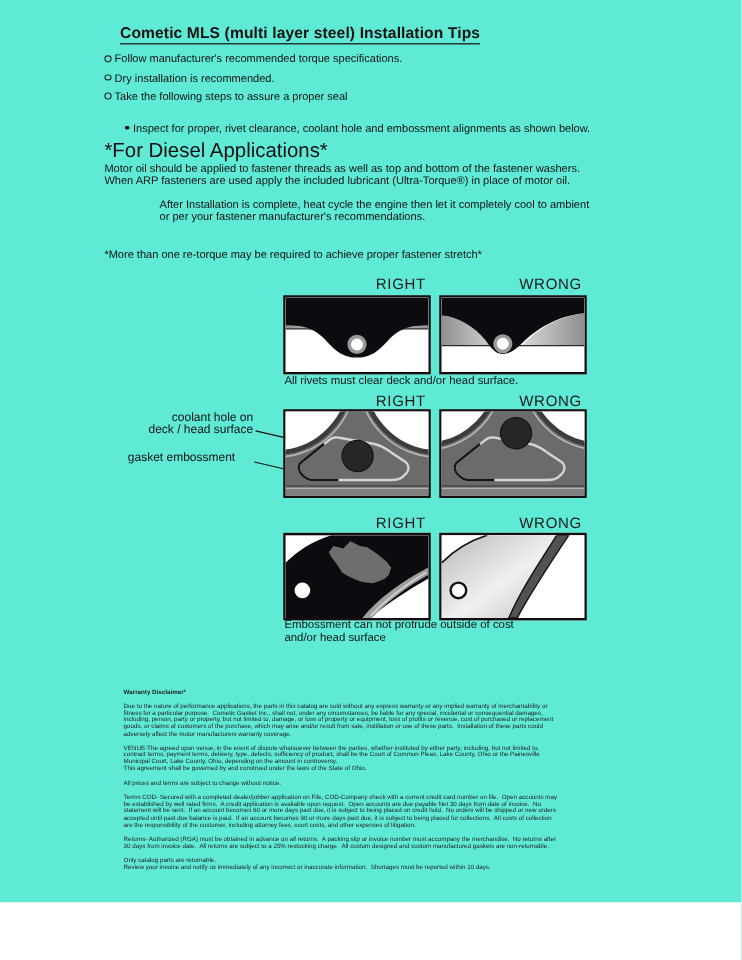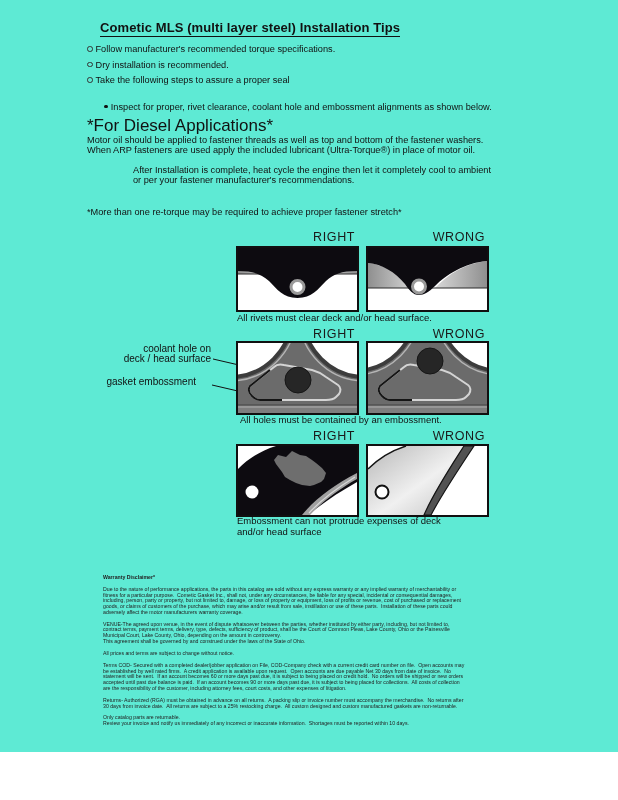--- a/index.html
+++ b/index.html
@@ -136,21 +136,20 @@
       <line x1="0" y1="64" x2="119" y2="64" stroke="#bdbdbd" stroke-width="0.8"></line>
       <circle cx="-14" cy="-34" r="66" fill="none" stroke="#b5b5b5" stroke-width="1.4"></circle>
       <circle cx="-14" cy="-34" r="62" fill="#ffffff" stroke="#3c3c3c" stroke-width="4"></circle>
       <circle cx="133" cy="-34" r="66" fill="none" stroke="#b5b5b5" stroke-width="1.4"></circle>
       <circle cx="133" cy="-34" r="62" fill="#ffffff" stroke="#3c3c3c" stroke-width="4"></circle>
       <path d="M14,53 C11,50 10,46 12,43 L36,24 C38,22 42,21 46,22 L74,27 C78,28 84,31 88,34 L100,42 C103,44 103,48 101,51 L98,54 C96,56 92,57 88,57 L22,57 C18,57 16,55 14,53 Z" fill="none" stroke="#d4d4d4" stroke-width="2"></path>
       <path d="M44,57 L22,57 C18,57 16,55 14,53 C11,50 10,46 12,43 L32,27" fill="none" stroke="#151515" stroke-width="2"></path>
       <circle cx="62" cy="18" r="13" fill="#262626" stroke="#161616" stroke-width="1"></circle>
     </svg>
   </div>
-  <div class="abs caption ln" style="left:240px;top:414px;">All holes must be contained by an embossment.</div>
 
   <div class="abs rw-label" style="left:236px;top:429px;">RIGHT</div>
   <div class="abs rw-label" style="left:366px;top:429px;">WRONG</div>
 
   <div class="abs dg-box" style="left:236px;top:444px;height:69px;">
     <svg width="119" height="69" viewBox="0 0 119 69">
       <rect x="0" y="0" width="119" height="69" fill="#0d0b10"></rect>
       <path d="M0,0 L38,0 C22,5 10,13 0,23 Z" fill="#ffffff"></path>
       <path d="M119,36 L119,69 L70,69 C86,56 103,45 119,36 Z" fill="#ffffff"></path>
       <path d="M119,27 C96,39 77,53 64,69 L72,69 C84,56 101,43 119,33 Z" fill="#a0a0a0"></path>
@@ -169,21 +168,21 @@
         </linearGradient>
       </defs>
       <rect x="0" y="0" width="119" height="69" fill="#ffffff"></rect>
       <path d="M0,69 L0,23 C10,13 22,5 38,0 L96,0 C80,25 66,46 56,69 Z" fill="url(#g3)"></path>
       <path d="M38,0 C22,5 10,13 0,23" fill="none" stroke="#141414" stroke-width="1.4"></path>
       <path d="M96,0 L106,0 C90,24 74,48 63,69 L56,69 C66,46 80,25 96,0 Z" fill="#525252" stroke="#141414" stroke-width="1.2"></path>
       <circle cx="14" cy="46" r="6.5" fill="#ffffff" stroke="#111111" stroke-width="2"></circle>
     </svg>
   </div>
   <div class="abs" style="left:237px;top:515px;">
-    <div class="caption ln">Embossment can not protrude expenses of deck</div>
+    <div class="caption ln">Embossment can not protrude outside of cost</div>
     <div class="caption ln">and/or head surface</div>
   </div>
 
   <div class="abs legal">
     <div class="fp-head">Warranty Disclaimer*</div>
     <div class="fp-para">
       <div class="ln">Due to the nature of performance applications, the parts in this catalog are sold without any express warranty or any implied warranty of merchantability or</div>
       <div class="ln">fitness for a particular purpose.  Cometic Gasket Inc., shall not, under any circumstances, be liable for any special, incidental or consequential damages,</div>
       <div class="ln">including, person, party or property, but not limited to, damage, or loss of property or equipment, loss of profits or revenue, cost of purchased or replacement</div>
       <div class="ln">goods, or claims of customers of the purchase, which may arise and/or result from sale, instillation or use of these parts.  Installation of these parts could</div>

